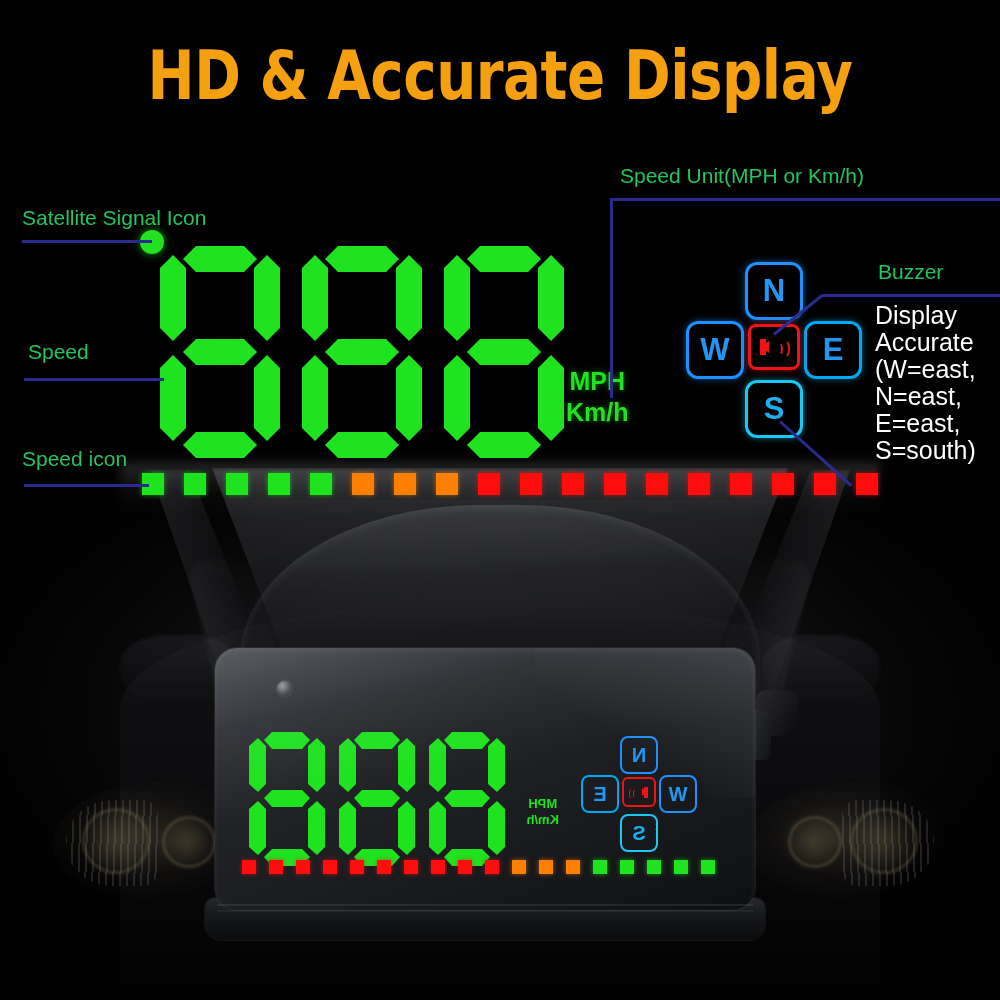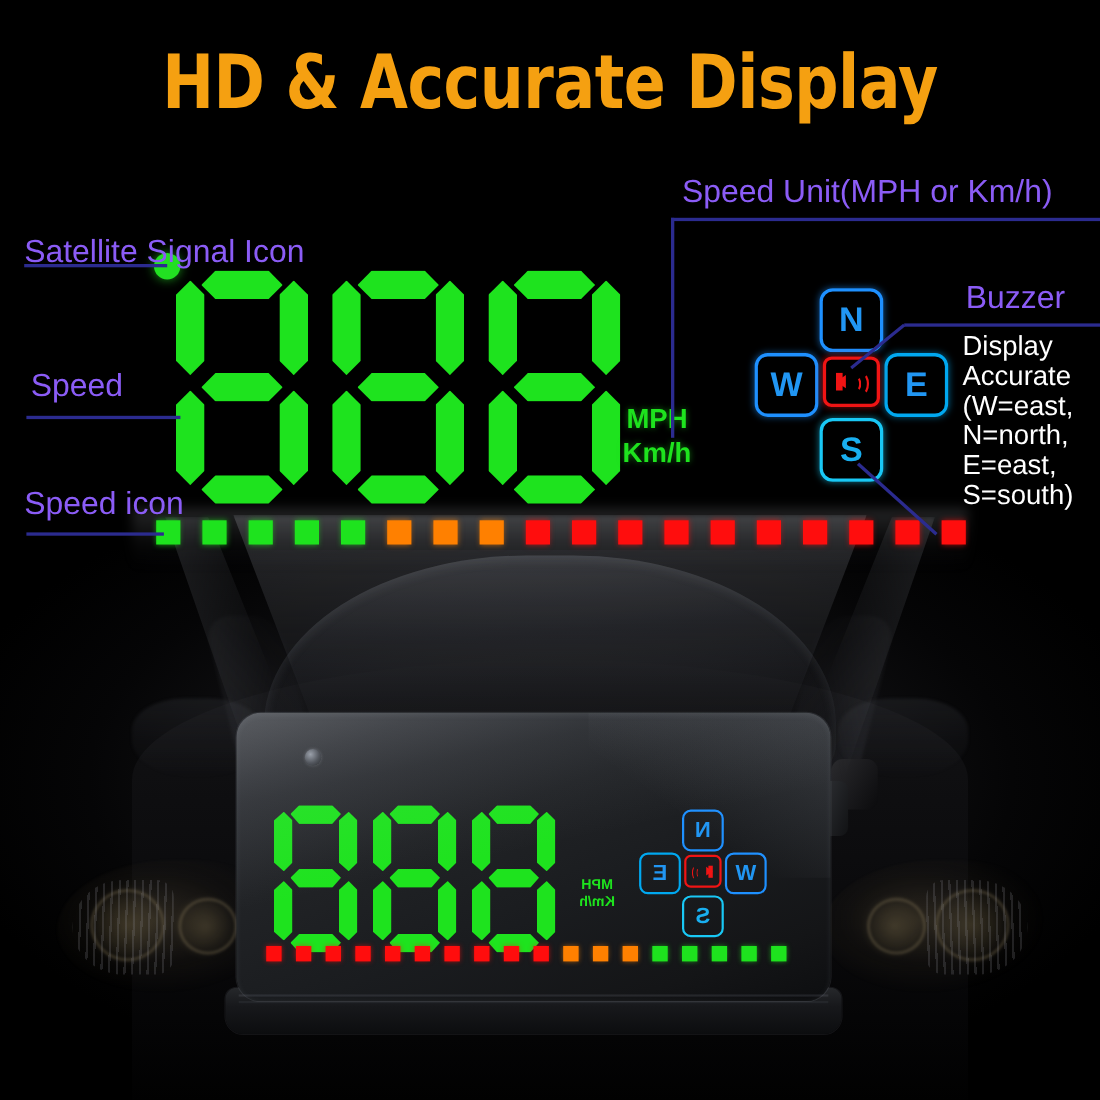--- a/index.html
+++ b/index.html
@@ -150,21 +150,21 @@
     clip-path:polygon(8px 0,38px 0,46px 8px,38px 17px,8px 17px,0 8px);}
   .dseg.a{top:0;} .dseg.g{top:58px;} .dseg.d{top:117px;}
   .dseg.v{width:17px;height:54px;
     clip-path:polygon(0 8px,8px 0,17px 8px,17px 46px,8px 54px,0 46px);}
   .dseg.f{left:0;top:6px;} .dseg.b{left:59px;top:6px;}
   .dseg.e{left:0;top:69px;} .dseg.c{left:59px;top:69px;}
   .dbar{position:absolute;left:40px;top:212px;display:flex;gap:13px;}
   .dsq{width:14px;height:14px;}
 
   
-  .ann{position:absolute;color:#8b5cf6;font-size:29px;line-height:31px;white-space:nowrap;}
+  .ann{position:absolute;color:#22c55e;font-size:21px;line-height:31px;white-space:nowrap;}
   .lead{position:absolute;background:#2B2B8F;}
   .lead.h{height:3px;} .lead.v{width:3px;}
   .diag{position:absolute;height:3px;background:#2B2B8F;transform-origin:0 50%;}
   .ann-small{position:absolute;color:#fff;font-size:25px;line-height:27px;}
 </style>
 </head>
 <body>
 
 <div id="stage">
 
@@ -354,40 +354,40 @@
         </div>
     </div>
 
     <div class="dev-gloss"></div>
     <div class="dev-gloss2"></div>
     <div class="sensor"></div>
     <div class="dev-seam"></div>
     <div class="dev-seam2"></div>
   </div>
 
-  <div class="ann" style="left:22px;top:214px;">Satellite Signal Icon</div>
+  <div class="ann" style="left:22px;top:202px;">Satellite Signal Icon</div>
   <div class="lead h" style="left:22px;top:240px;width:130px;"></div>
 
   <div class="ann" style="left:28px;top:336px;">Speed</div>
   <div class="lead h" style="left:24px;top:378px;width:140px;"></div>
 
   <div class="ann" style="left:22px;top:443px;">Speed icon</div>
   <div class="lead h" style="left:24px;top:484px;width:125px;"></div>
 
   <div class="ann" style="left:620px;top:160px;">Speed Unit(MPH or Km/h)</div>
   <div class="lead h" style="left:610px;top:198px;width:390px;"></div>
   <div class="lead v" style="left:610px;top:198px;height:200px;"></div>
 
   <div class="ann" style="left:878px;top:256px;">Buzzer</div>
   <div class="lead h" style="left:822px;top:294px;width:178px;"></div>
   <div class="diag" style="left:822px;top:294px;width:62px;transform:rotate(141deg);"></div>
 
   <div class="ann-small" style="left:875px;top:302px;width:125px;">
     <div>Display</div>
     <div>Accurate</div>
     <div>(W=east,</div>
-    <div>N=north,</div>
+    <div>N=east,</div>
     <div>E=east,</div>
     <div>S=south)</div>
   </div>
   <div class="diag" style="left:780px;top:420px;width:96px;transform:rotate(42deg);"></div>
 
 </div>
 
 </body></html>

